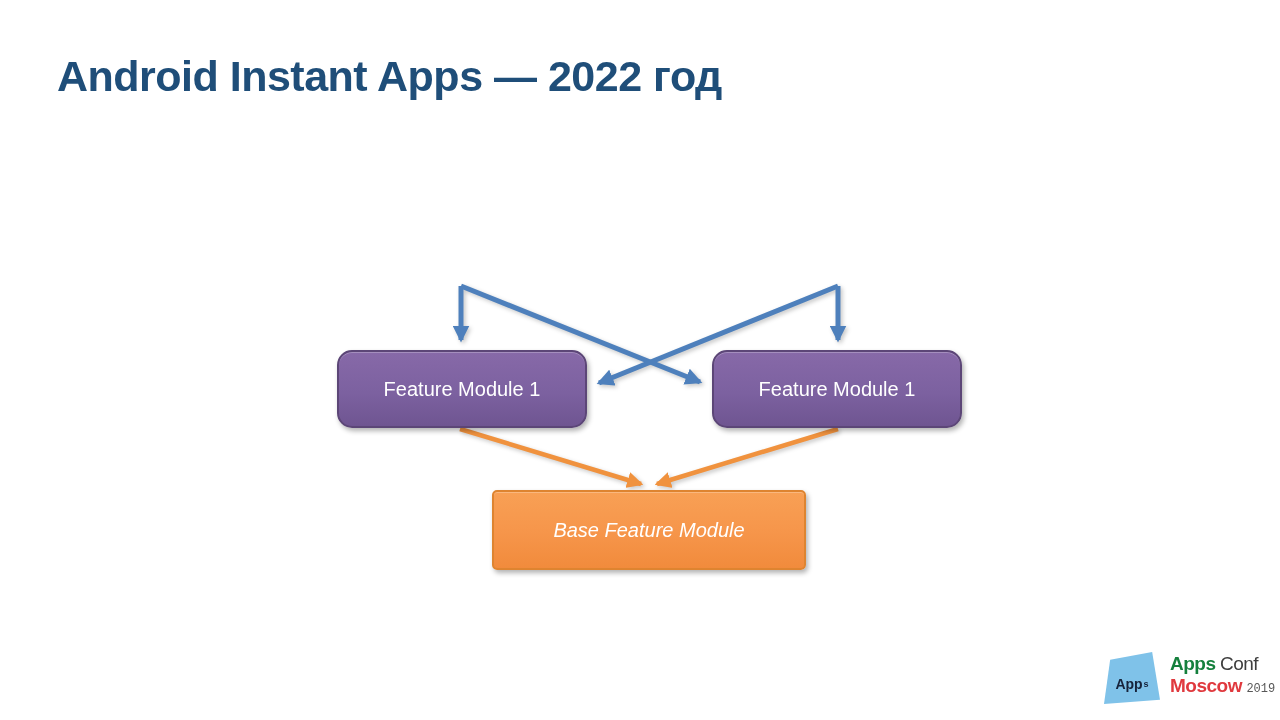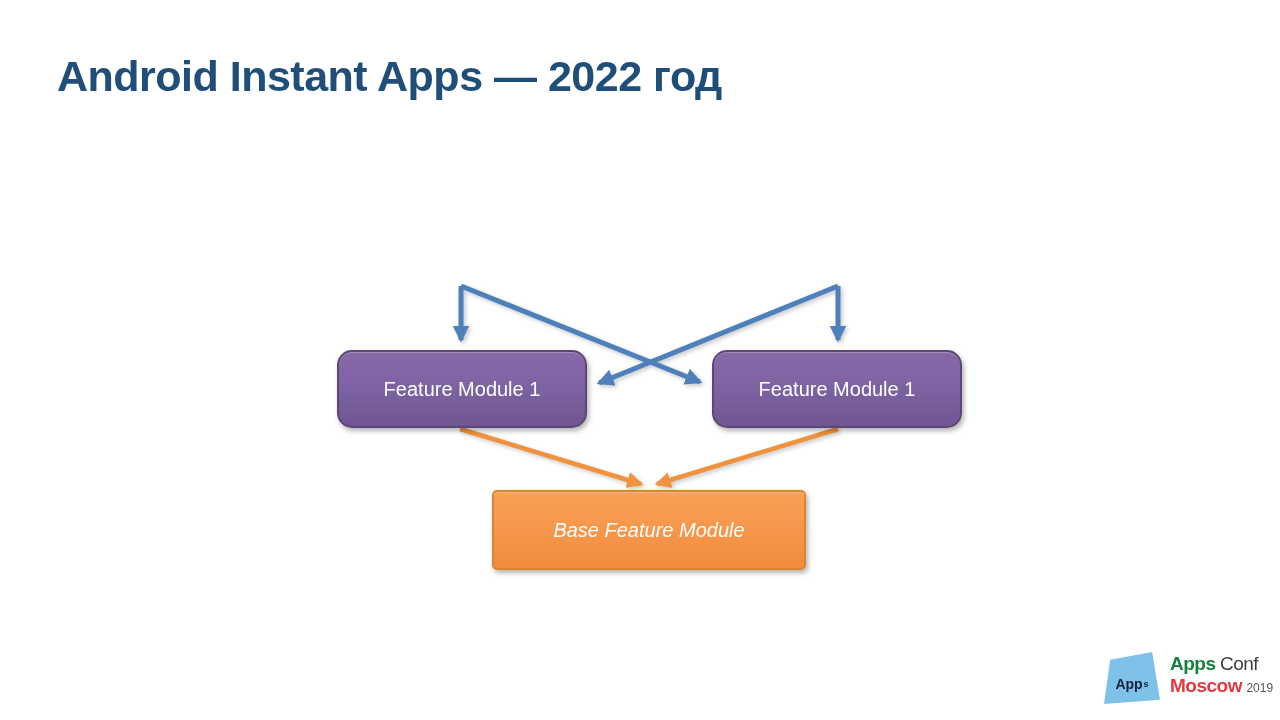--- a/index.html
+++ b/index.html
@@ -85,21 +85,21 @@
   .logo-badge sup { font-size: 9px; font-weight: 700; margin-left: 1px; }
   .logo-text {
     position: absolute;
     left: 66px; top: 3px;
     line-height: 21px;
     white-space: nowrap;
   }
   .logo-name-bold  { font-size: 19px; font-weight: 700; color: #15803d; letter-spacing: -0.5px; }
   .logo-name-reg   { font-size: 19px; font-weight: 400; color: #3E3E3E; letter-spacing: -0.5px; }
   .logo-city       { font-size: 19px; font-weight: 700; color: #E0393E; letter-spacing: -0.5px; }
-  .logo-year       { font-size: 12px; font-weight: 400; color: #575757; margin-left: 0; }
+  .logo-year       { font-size: 12px; font-weight: 400; color: #575757; margin-left: 0; font-family: Liberation Mono, monospace; }
 </style>
 </head>
 <body>
 
 <div class="slide">
 
   <div class="slide-title">Android Instant Apps — 2022 год</div>
 
   <svg class="edges" viewBox="0 0 1280 720">
     <defs>

